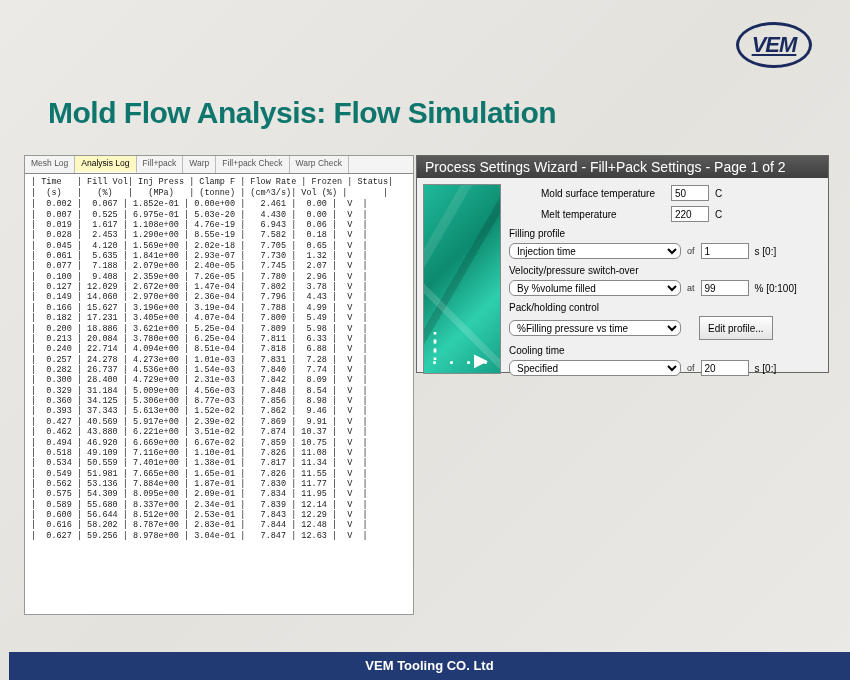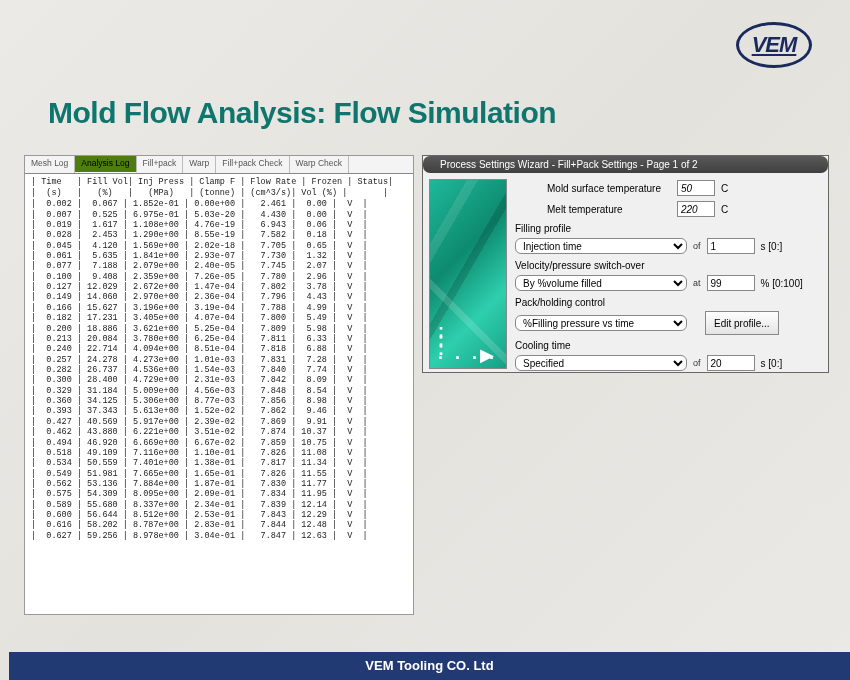--- a/index.html
+++ b/index.html
@@ -36,21 +36,21 @@
     font-weight: 900;
     color: #0f766e;
     letter-spacing: -0.5px;
   }
   .app {
     position: absolute;
     top: 155px; left: 24px;
     width: 805px;
     height: 460px;
     display: flex;
-    gap: 8px;
+    gap: 2px;
   }
   
   .log-panel {
     width: 390px;
     background: #fff;
     border: 1px solid #999;
     font-family: "Courier New", monospace;
     font-size: 8.5px;
     color: #222;
     display: flex; flex-direction: column;
@@ -63,21 +63,21 @@
     background: #f4f4f4;
     height: 18px;
   }
   .tab {
     padding: 2px 6px;
     border-right: 1px solid #bbb;
     color: #555;
     background: #f4f4f4;
     white-space: nowrap;
   }
-  .tab.active { background: #4d7c0f; color: #000; border-bottom: 1px solid #fff; }
+  .tab.active { background: #fef9c3; color: #000; border-bottom: 1px solid #fff; }
   .log-header {
     padding: 3px 6px 1px;
     line-height: 1.25;
     white-space: pre;
   }
   .log-body {
     flex: 1;
     padding: 0 6px 4px;
     line-height: 1.22;
     white-space: pre;
@@ -88,23 +88,22 @@
     flex: 1;
     height: 218px;
     background: #f0f0f0;
     border: 1px solid #666;
     display: flex; flex-direction: column;
     font-size: 10px;
   }
   .wizard-title {
     background: linear-gradient(#5a5a5a, #3f3f3f);
     color: #fff;
-    padding: 3px 17px;
-    font-size: 10px;
-    border-radius: 7px;
+    padding: 3px 8px;
+    font-size: 14px;
   }
   .wizard-body {
     flex: 1;
     display: flex;
     padding: 6px;
     gap: 8px;
   }
   .wizard-img {
     width: 78px; height: 190px;
     background: linear-gradient(135deg, #1fb89a 0%, #0d8a6f 40%, #2ecfae 70%, #16a085 100%);
@@ -143,21 +142,21 @@
   .row label.main { width: 126px; color: #000; margin-left: 32px; }
   .row .sep { color: #333; padding: 0 2px; font-size:9px;}
   .txt {
     border: 1px solid #888;
     background: #fff;
     height: 16px;
     padding: 1px 3px;
     font-size: 10px;
     font-family: Arial, sans-serif;
   }
-  .txt.num { width: 38px; font-style: italic; }
+  .txt.num { width: 38px; }
   .txt.num2 { width: 48px; }
   select.txt { width: 170px; border-radius: 6px; }
   select.txt.wide { width: 172px; }
   .unit { color: #000; padding-left:2px;}
   .btn {
     background: linear-gradient(#fefefe,#e4e4e4);
     border: 1px solid #888;
     height: 24px;
     padding: 0 8px;
     font-size: 10px;

